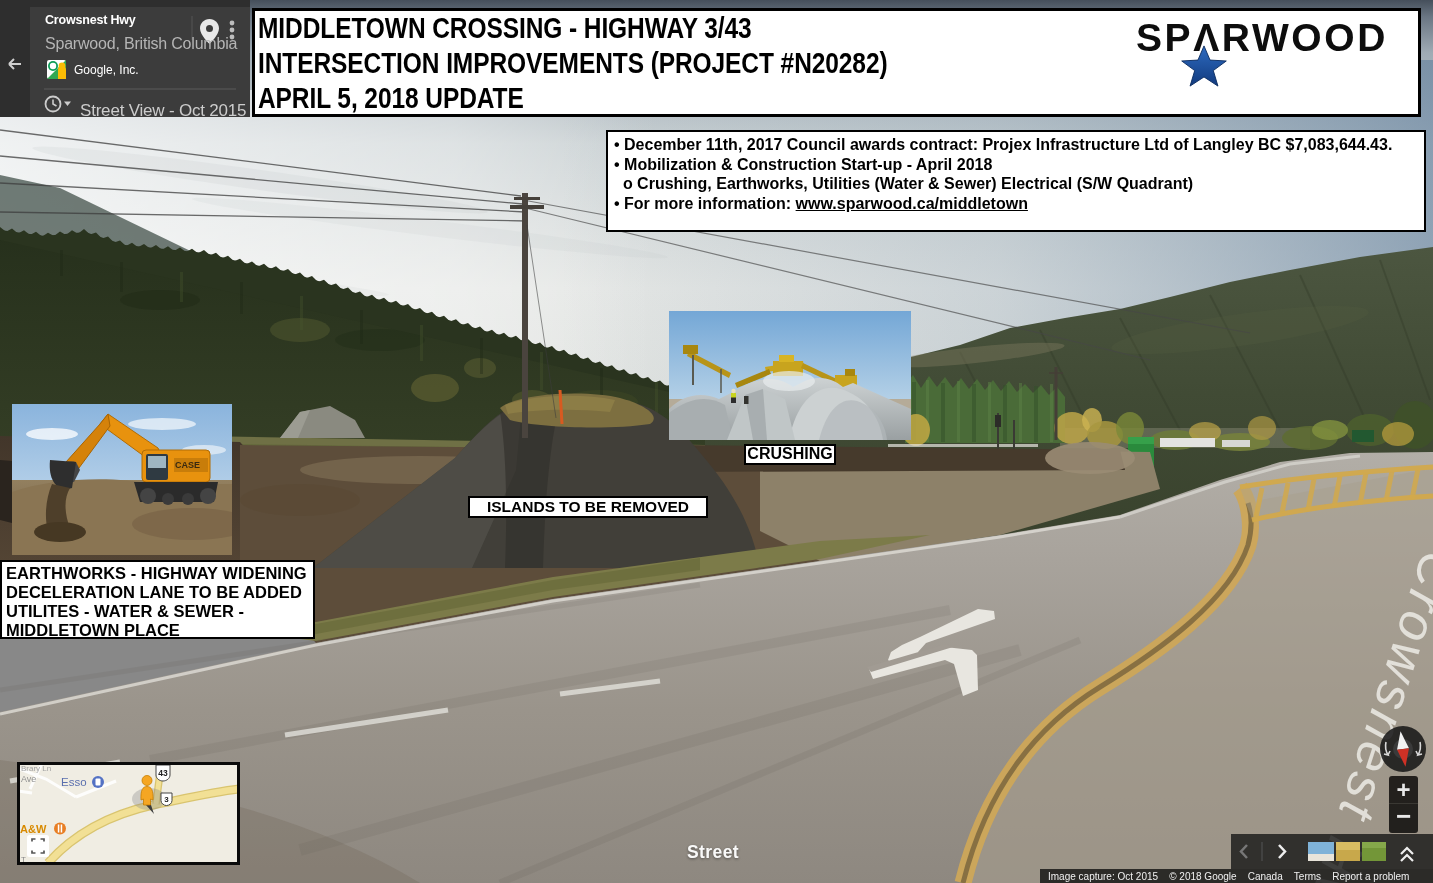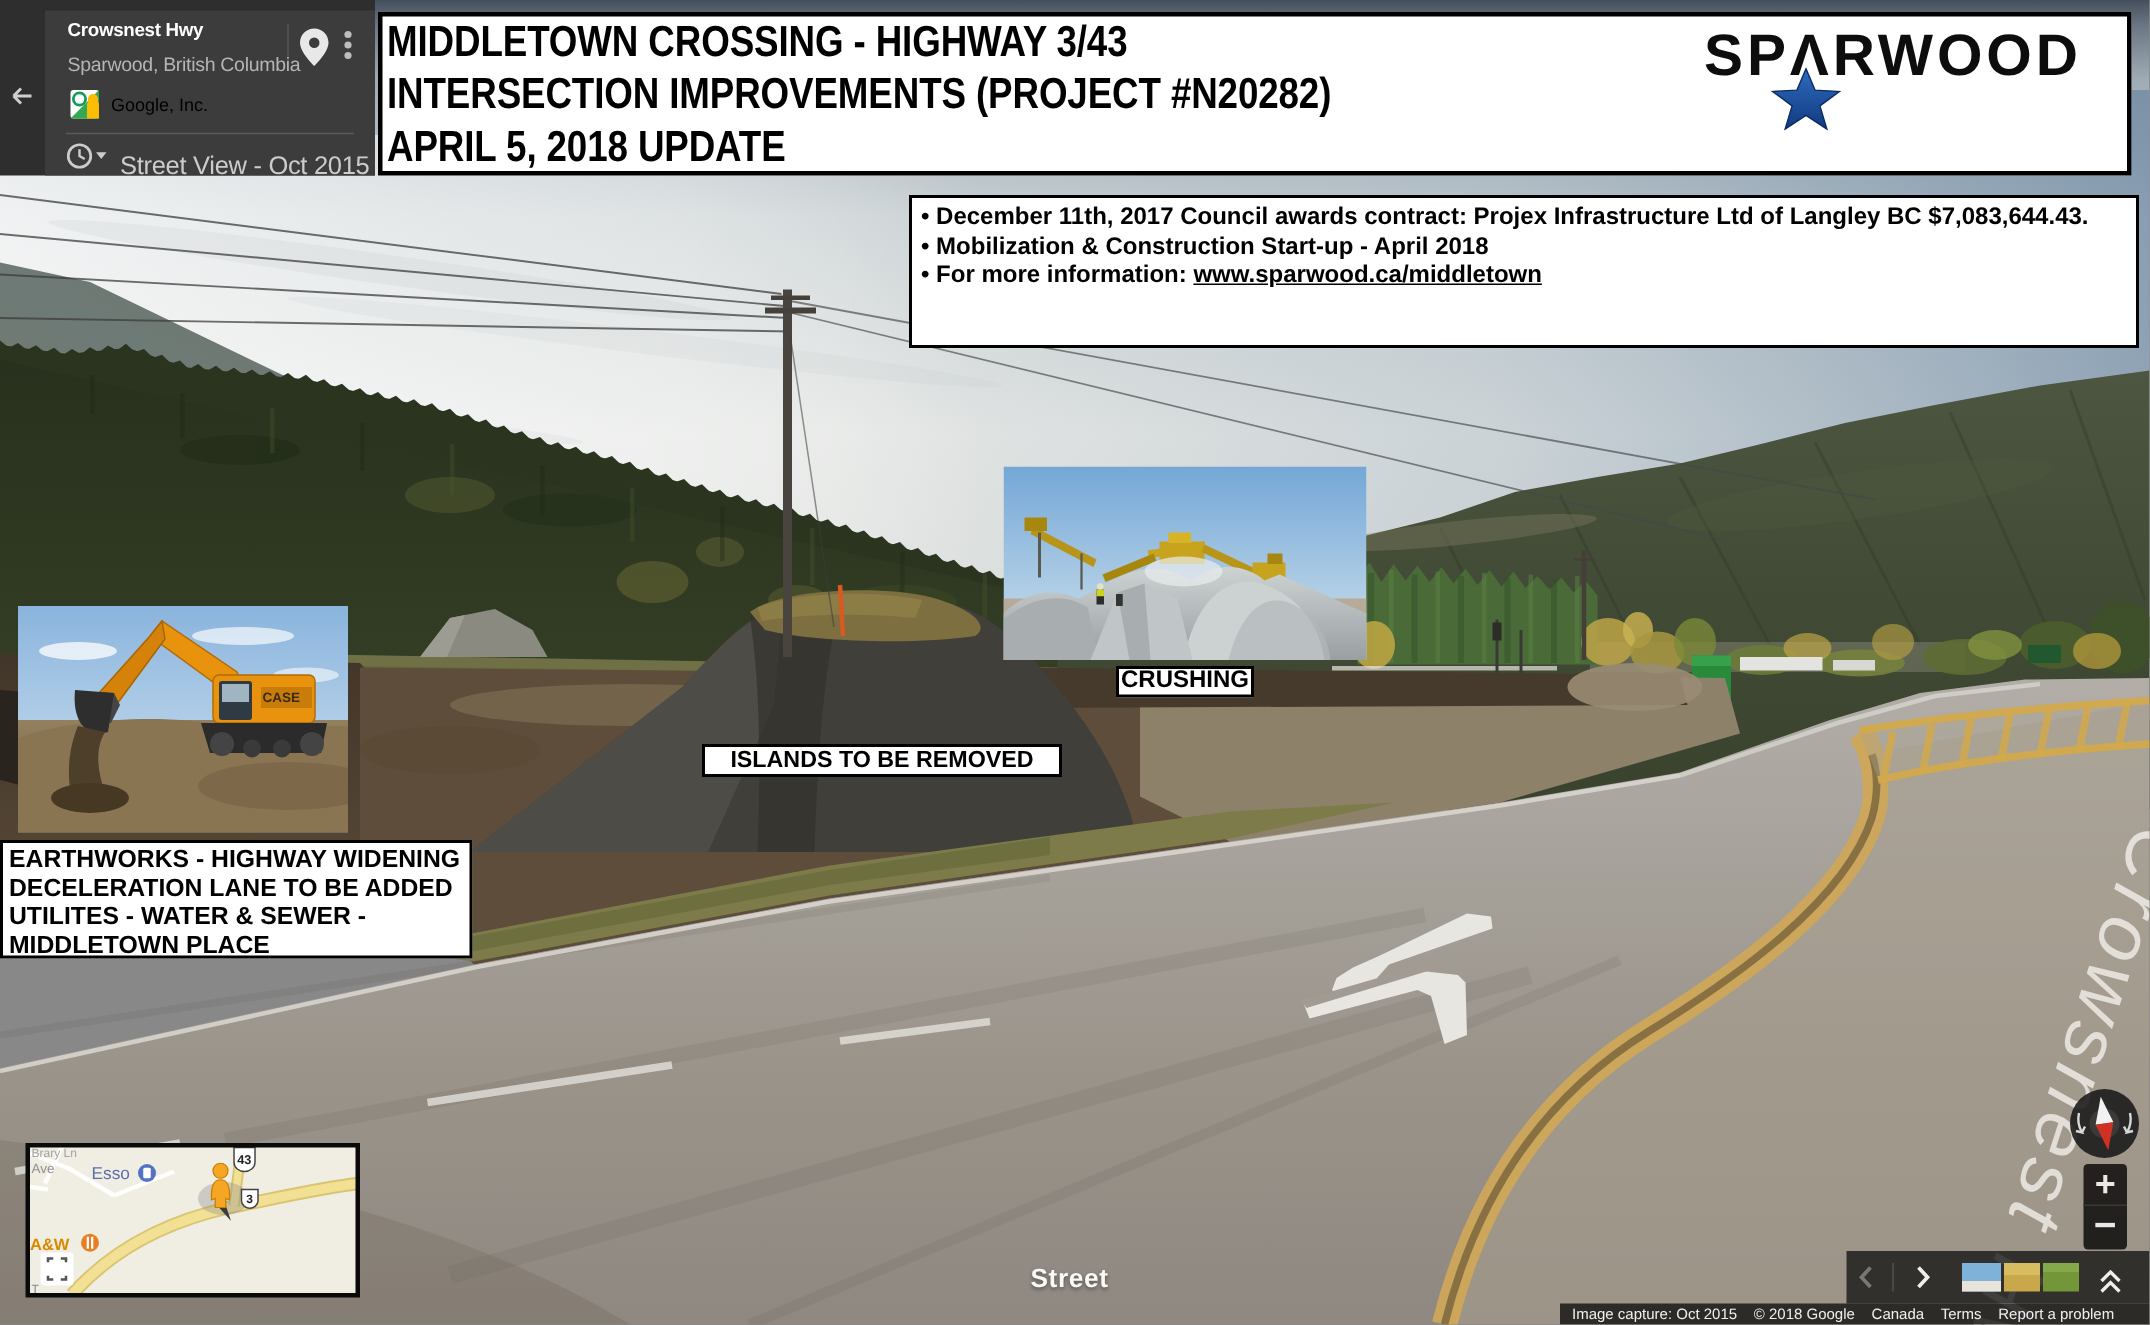--- a/index.html
+++ b/index.html
@@ -249,41 +249,42 @@
   <g>
     <rect x="47" y="60" width="19" height="19" rx="2" fill="#ffffff"></rect>
     <path d="M47,79 L66,60 L66,79 Z" fill="#34a853"></path>
     <circle cx="53" cy="66" r="5" fill="#0f9d58"></circle>
     <circle cx="53" cy="66" r="3.2" fill="#ffffff"></circle>
     <path d="M58,79 L58,70 a4,4 0 0 1 8,0 L66,79 Z" fill="#fbbc04"></path>
     <circle cx="62" cy="66" r="3.4" fill="#fbbc04"></circle>
   </g>
 </svg>
 <div class="abs" style="left:45px;top:13px;color:#fff;font-weight:bold;font-size:12.5px;letter-spacing:-0.2px;">Crowsnest Hwy</div>
-<div class="abs" style="left:45px;top:35px;color:#b5b5b5;font-size:13px;letter-spacing:-0.2px;">Sparwood, British Columbia</div>
-<div class="abs" style="left:74px;top:63px;color:#000000;font-size:12px;">Google, Inc.</div>
+<div class="abs" style="left:45px;top:35px;color:#b5b5b5;font-size:16px;letter-spacing:-0.2px;">Sparwood, British Columbia</div>
+<div class="abs" style="left:74px;top:63px;color:#ffffff;font-size:12px;">Google, Inc.</div>
 <div class="abs" style="left:80px;top:101px;color:#cccccc;font-size:17px;letter-spacing:-0.2px;">Street View - Oct 2015</div>
 
 <div class="abs" style="left:252px;top:8px;width:1169px;height:109px;background:#fff;border:3px solid #000;box-sizing:border-box;"></div>
 <div class="abs" style="left:258px;top:11px;width:900px;color:#000;font-weight:bold;font-size:29px;line-height:34.8px;letter-spacing:-0.1px;transform:scaleX(0.845);transform-origin:0 0;white-space:nowrap;">MIDDLETOWN CROSSING - HIGHWAY 3/43<br>INTERSECTION IMPROVEMENTS (PROJECT #N20282)<br>APRIL 5, 2018 UPDATE</div>
 
 <div class="abs" style="left:1136px;top:16px;color:#0d0d0d;font-weight:bold;font-size:39px;letter-spacing:2.6px;">SPΛRWOOD</div>
 <svg class="abs" style="left:1178px;top:45px;" width="52" height="42" viewBox="0 0 56 46" preserveAspectRatio="none">
   <defs>
         <linearGradient id="starG" x1="0" y1="0" x2="0" y2="1">
           <stop offset="0" stop-color="#2d6bc0"></stop>
           <stop offset="1" stop-color="#123a7e"></stop>
         </linearGradient>
       </defs>
   <path d="M28,1 L34.5,16.5 L52,17.5 L38,28 L43,45 L28,35 L13,45 L18,28 L4,17.5 L21.5,16.5 Z" fill="url(#starG)" stroke="#0c2d60" stroke-width="1"></path>
 </svg>
 
 <div class="wbox" style="left:606px;top:130px;width:820px;height:102px;box-sizing:border-box;font-size:16px;line-height:19.5px;padding:3px 0 0 6px;">
 <div>• December 11th, 2017 Council awards contract: Projex Infrastructure Ltd of Langley BC $7,083,644.43.</div>
 <div>• Mobilization &amp; Construction Start-up - April 2018</div>
+<div>&nbsp;&nbsp;o Crushing, Earthworks, Utilities (Water &amp; Sewer) Electrical (S/W Quadrant)</div>
 <div>• For more information: <span style="text-decoration:underline;">www.sparwood.ca/middletown</span></div>
 </div>
 
 <svg class="abs" style="left:669px;top:311px;" width="242" height="129" viewBox="0 0 242 129">
   <defs>
     <linearGradient id="cSky" x1="0" y1="0" x2="0" y2="1">
           <stop offset="0" stop-color="#74a7d6"></stop>
           <stop offset="0.7" stop-color="#b5d1e7"></stop>
           <stop offset="1" stop-color="#e2ebf2"></stop>
         </linearGradient>

